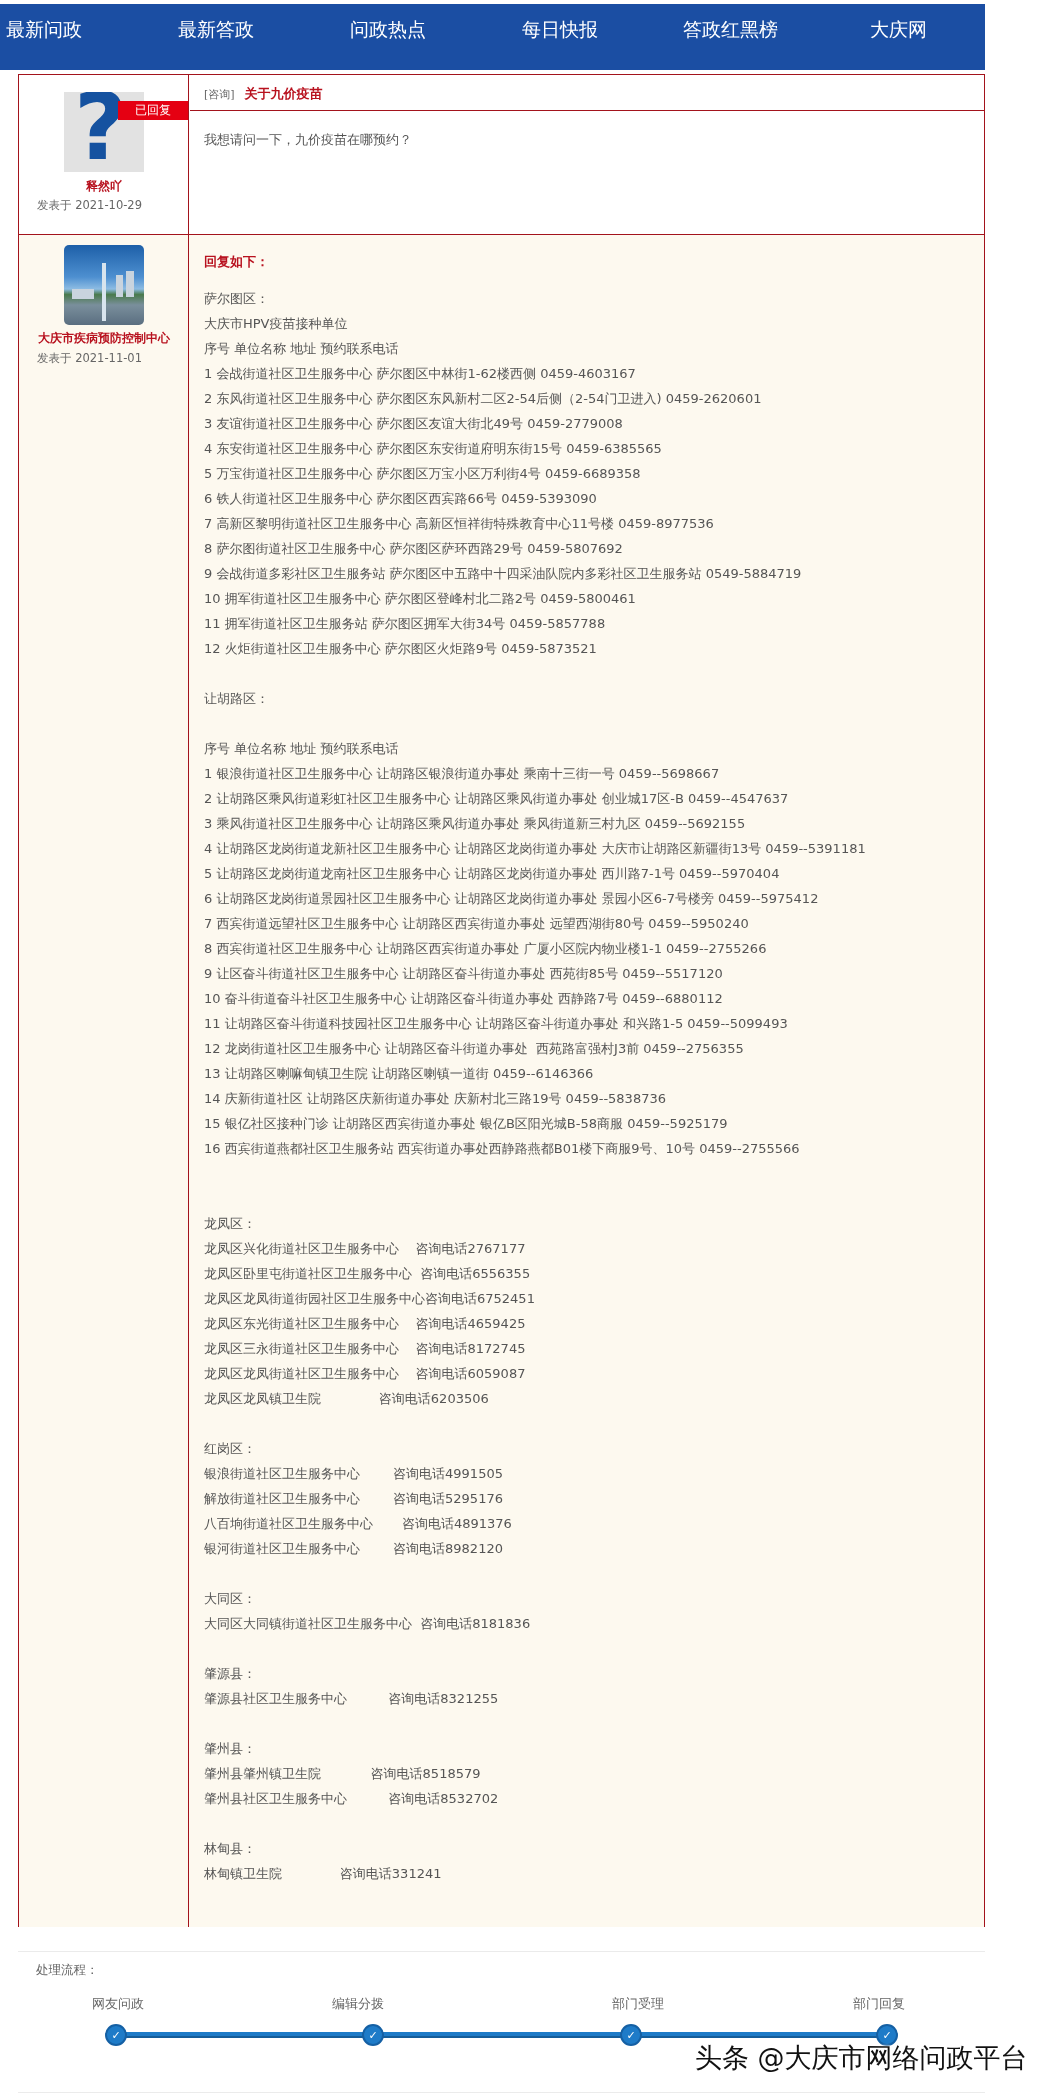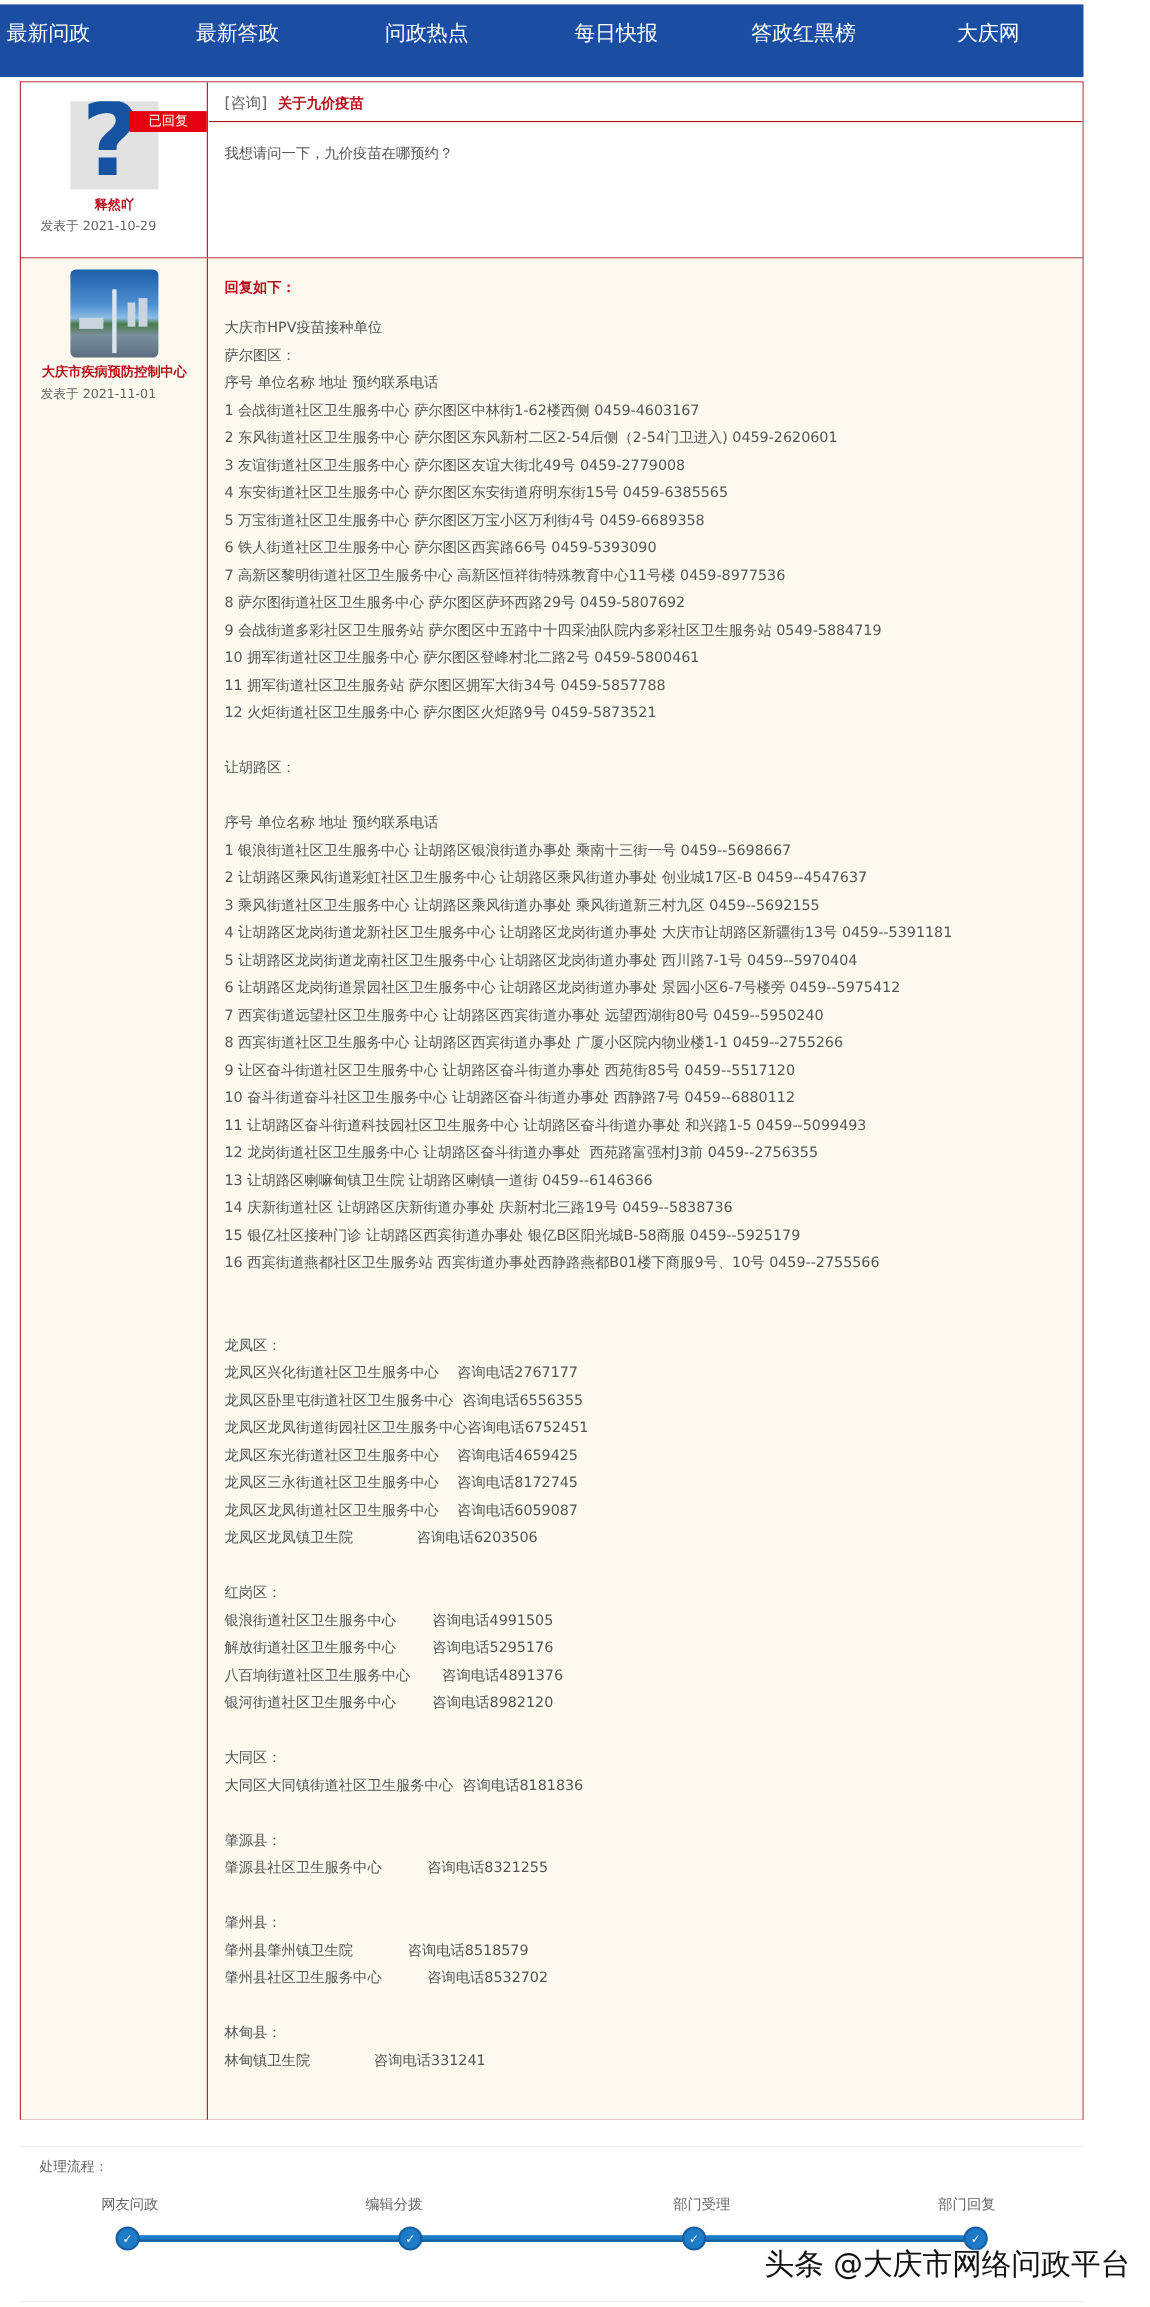--- a/index.html
+++ b/index.html
@@ -14,21 +14,21 @@
   .a-row { position: absolute; left: 0; top: 160px; width: 100%; height: 1692px; background: #fdf9ef; }
   .leftcol { position: absolute; left: 0; top: 0; width: 170px; height: 100%; border-right: 1.5px solid #a3131c; }
 
   .avatar-q { position: absolute; left: 45px; top: 17px; width: 80px; height: 80px; background: #e2e2e2; overflow: hidden; }
   .avatar-q .qmark { position: absolute; left: 10px; top: -10px; font-size: 92px; font-weight: bold; color: #1552a0; font-family: "DejaVu Sans", sans-serif; line-height: 1; }
   .badge { position: absolute; left: 99px; top: 26px; background: #e50012; color: #fff; font-size: 12px; padding: 1px 17px; white-space: nowrap; }
   .user-name { position: absolute; left: 0; width: 170px; text-align: center; color: #b8121f; font-size: 12px; font-weight: bold; }
   .posted { position: absolute; left: 18px; width: 170px; color: #666; font-size: 11.5px; }
 
   .q-title-bar { position: absolute; left: 171px; top: 0; right: 0; height: 36px; border-bottom: 1.5px solid #a3131c; padding: 10px 0 0 14px; font-size: 12px; }
-  .q-type { color: #666; font-size: 14px; text-align: center; }
+  .q-type { color: #666; font-size: 11px; text-align: center; }
   .q-title { color: #b8121f; font-weight: bold; font-size: 13px; margin-left: 6px; }
   .q-body { position: absolute; left: 185px; top: 56px; font-size: 13px; color: #555; }
 
   .avatar-a { position: absolute; left: 45px; top: 10px; width: 80px; height: 80px; border-radius: 5px; overflow: hidden;
     background: linear-gradient(180deg, #1d5fa8 0%, #4d8fd0 40%, #8dbce3 55%, #4a7a4c 62%, #7a8f9c 75%, #5a6e80 100%); }
   .avatar-a .tower { position: absolute; left: 38px; top: 18px; width: 4px; height: 58px; background: #d8e4ee; }
   .avatar-a .bld { position: absolute; background: #c9d4de; }
 
   .answer { position: absolute; left: 185px; top: 14px; right: 10px; font-size: 13px; color: #555; line-height: 25px; }
   .answer .lead { color: #b8121f; font-weight: bold; margin-bottom: 12px; }
@@ -81,22 +81,22 @@
         <div class="bld" style="left:62px;top:26px;width:8px;height:26px;"></div>
         <div class="tower"></div>
       </div>
       <div class="user-name" style="top:95px">大庆市疾病预防控制中心</div>
       <div class="posted" style="top:116px">发表于 2021-11-01</div>
     </div>
 
     <div class="answer">
       <div class="lead">回复如下：</div>
       <div id="answer-lines">
+          <div class="line">萨尔图区：</div>
           <div class="line">大庆市HPV疫苗接种单位</div>
-          <div class="line">萨尔图区：</div>
           <div class="line">序号 单位名称 地址 预约联系电话</div>
           <div class="line">1 会战街道社区卫生服务中心 萨尔图区中林街1-62楼西侧 0459-4603167</div>
           <div class="line">2 东风街道社区卫生服务中心 萨尔图区东风新村二区2-54后侧（2-54门卫进入) 0459-2620601</div>
           <div class="line">3 友谊街道社区卫生服务中心 萨尔图区友谊大街北49号 0459-2779008</div>
           <div class="line">4 东安街道社区卫生服务中心 萨尔图区东安街道府明东街15号 0459-6385565</div>
           <div class="line">5 万宝街道社区卫生服务中心 萨尔图区万宝小区万利街4号 0459-6689358</div>
           <div class="line">6 铁人街道社区卫生服务中心 萨尔图区西宾路66号 0459-5393090</div>
           <div class="line">7 高新区黎明街道社区卫生服务中心 高新区恒祥街特殊教育中心11号楼 0459-8977536</div>
           <div class="line">8 萨尔图街道社区卫生服务中心 萨尔图区萨环西路29号 0459-5807692</div>
           <div class="line">9 会战街道多彩社区卫生服务站 萨尔图区中五路中十四采油队院内多彩社区卫生服务站 0549-5884719</div>

